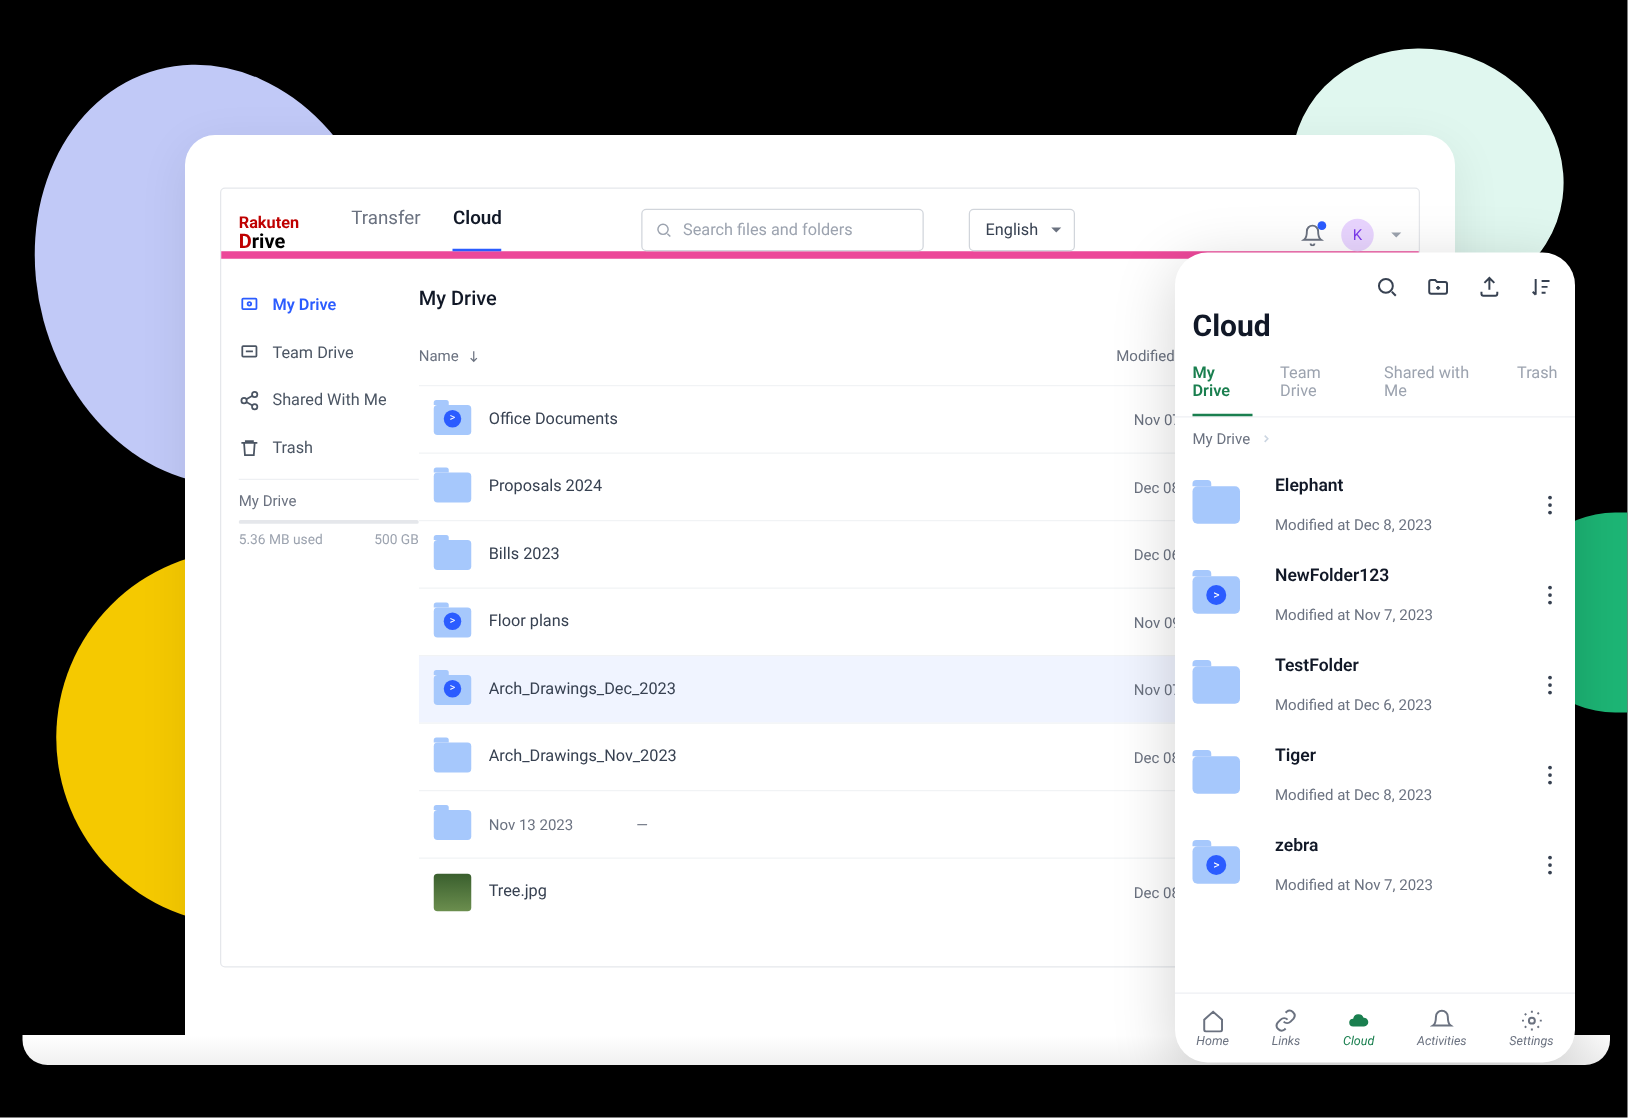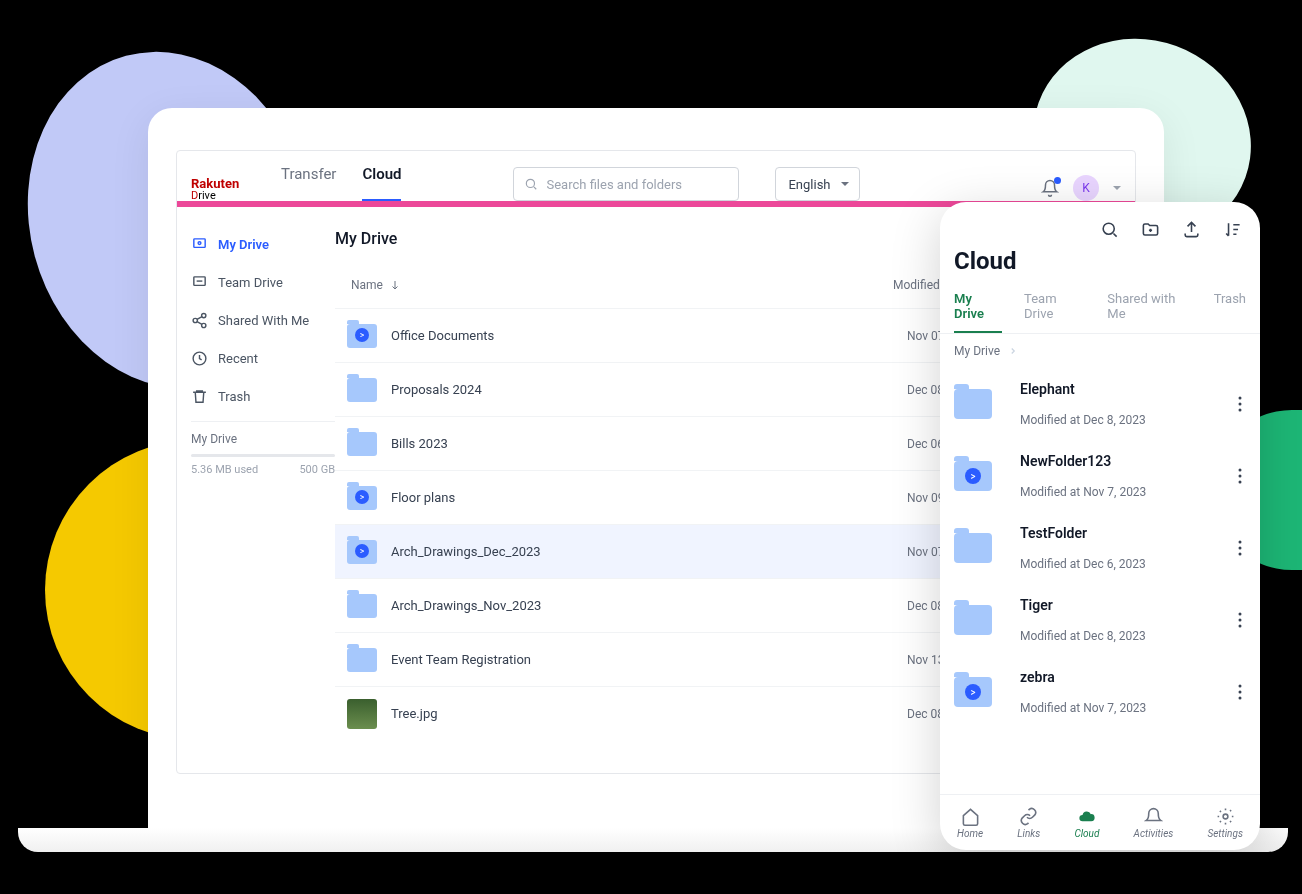--- a/index.html
+++ b/index.html
@@ -17,21 +17,21 @@
     z-index: 5;
   }
   .laptop-base {
     position: absolute; bottom: -24px; left: -130px; width: 1270px; height: 24px;
     background: linear-gradient(#fff,#f0f0f0); border-radius: 0 0 20px 20px;
   }
   .screen { position: absolute; top: 42px; left: 28px; right: 28px; bottom: 54px; background: #fff; border: 1px solid #e5e7eb; border-radius: 4px; display: flex; flex-direction: column; }
   .topbar { height: 56px; display: flex; align-items: flex-end; padding: 0 14px; border-bottom: 6px solid #ec4899; gap: 22px; }
   .logo { width: 56px; }
   .logo .l1 { color: #bf0000; font-weight: 700; font-size: 13px; line-height: 1; }
-  .logo .l2 { font-weight: 400; font-size: 11px; line-height: 1; }
+  .logo .l2 { font-weight: 700; font-size: 16px; line-height: 1; }
   .logo .l2 .d { color:#bf0000; }
   .tabs-top { display: flex; gap: 26px; margin-left: 12px; }
   .tab-top { font-size: 15px; color: #6b7280; padding: 16px 0; cursor: pointer; }
   .tab-top.active { color: #111827; font-weight: 600; border-bottom: 2px solid #2b5cff; }
   .search { flex: 0 0 226px; margin-left: 90px; height: 34px; border: 1px solid #d1d5db; border-radius: 4px; display: flex; align-items: center; padding: 0 10px; color: #9ca3af; font-size: 13px; gap: 8px;}
   .lang { margin-left: 14px; height: 34px; border: 1px solid #d1d5db; border-radius: 4px; padding: 0 28px 0 12px; font-size: 13px; display: flex; align-items: center; position: relative; color:#374151;}
   .lang::after { content:''; position:absolute; right:10px; top:14px; border:4px solid transparent; border-top-color:#6b7280; }
   .top-right { margin-left: auto; display: flex; align-items: center; gap: 14px; }
   .bell { position: relative; color:#6b7280; }
   .bell-dot { position:absolute; top:-2px; right:-2px; width:7px; height:7px; background:#2b5cff; border-radius:50%; }
@@ -42,21 +42,21 @@
   .sidebar { width: 158px; padding: 18px 0 0 14px; }
   .side-item { display: flex; align-items: center; gap: 10px; font-size: 13px; color: #4b5563; height: 38px; cursor:pointer;}
   .side-item.active { color: #2b5cff; font-weight: 600;}
   .side-ic { width: 17px; height: 17px; flex-shrink: 0; }
   .storage { margin-top: 6px; padding-top: 10px; border-top: 1px solid #eef0f3; }
   .storage-t { font-size: 12px; color: #6b7280; margin-bottom: 8px; }
   .storage-bar { height: 3px; background: #e5e7eb; border-radius: 2px; margin-bottom:6px; }
   .storage-row { display:flex; justify-content: space-between; font-size:11px; color:#9ca3af;}
   .main { flex: 1; padding: 22px 0 0 0; overflow:hidden;}
   .main h2 { font-size: 16px; font-weight: 500; color:#111827; padding-left:0; margin-bottom: 20px;}
-  .list-header { display: flex; align-items: center; font-size: 12px; color: #6b7280; padding: 4px 0 10px 0; margin-left: 16px;}
+  .list-header { display: flex; align-items: center; font-size: 12px; color: #6b7280; padding: 4px 0 10px 0;}
   .col-name { flex: 1; display:flex; align-items:center; gap:6px;}
   .col-mod { width: 118px; }
   .col-size { width: 66px; }
   .view-btns { display:flex; gap:6px;}
   .view-btn { width:26px; height:26px; border-radius:4px; display:flex; align-items:center; justify-content:center; color:#6b7280;}
   .view-btn.active { background:#6b7280; color:#fff;}
   .file-row { display:flex; align-items:center; height:54px; border-top:1px solid #f1f3f5; cursor:pointer;}
   .file-row.sel { background:#f0f4ff; }
   .folder-ic { width:30px; height:24px; background:#a6c8fc; border-radius:3px; position:relative; margin:0 14px 0 12px; flex-shrink:0;}
   .folder-ic::before { content:''; position:absolute; top:-4px; left:0; width:12px; height:4px; background:#a6c8fc; border-radius:2px 2px 0 0;}
@@ -152,27 +152,20 @@
             <svg class="side-ic" viewBox="0 0 24 24" fill="none" stroke="currentColor" stroke-width="2">
               <circle cx="18" cy="5" r="3"></circle>
               <circle cx="6" cy="12" r="3"></circle>
               <circle cx="18" cy="19" r="3"></circle>
               <path d="m8.5 10.5 7-4M8.5 13.5l7 4"></path>
             </svg>
             <span>Shared With Me</span>
           </div>
         <div class="side-item">
             <svg class="side-ic" viewBox="0 0 24 24" fill="none" stroke="currentColor" stroke-width="2">
-              <circle cx="12" cy="12" r="9"></circle>
-              <path d="M12 7v5l3 2"></path>
-            </svg>
-            <span>Recent</span>
-          </div>
-        <div class="side-item">
-            <svg class="side-ic" viewBox="0 0 24 24" fill="none" stroke="currentColor" stroke-width="2">
               <path d="M3 6h18M8 6V4h8v2M6 6l1 14h10l1-14"></path>
             </svg>
             <span>Trash</span>
           </div>
         <div class="storage">
           <div class="storage-t">My Drive</div>
           <div class="storage-bar"></div>
           <div class="storage-row">
               <span>5.36 MB used</span>
               <span>500 GB</span>
@@ -244,21 +237,20 @@
             </div>
             <div class="file-row">
               <div class="folder-ic"></div>
               <div class="file-name">Arch_Drawings_Nov_2023</div>
               <div class="file-mod">Dec 08 2023</div>
               <div class="file-size">—</div>
               <div class="spacer44"></div>
             </div>
             <div class="file-row">
               <div class="folder-ic"></div>
-              <div class="file-name">Event Team Registration</div>
               <div class="file-mod">Nov 13 2023</div>
               <div class="file-size">—</div>
               <div class="spacer44"></div>
             </div>
             <div class="file-row">
               <div class="thumb"></div>
               <div class="file-name">Tree.jpg</div>
               <div class="file-mod">Dec 08 2023</div>
               <div class="file-size">1.53 MB</div>
               <div class="spacer44"></div>

